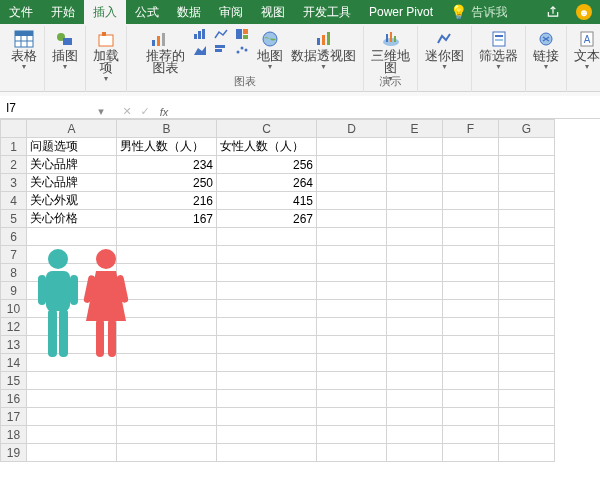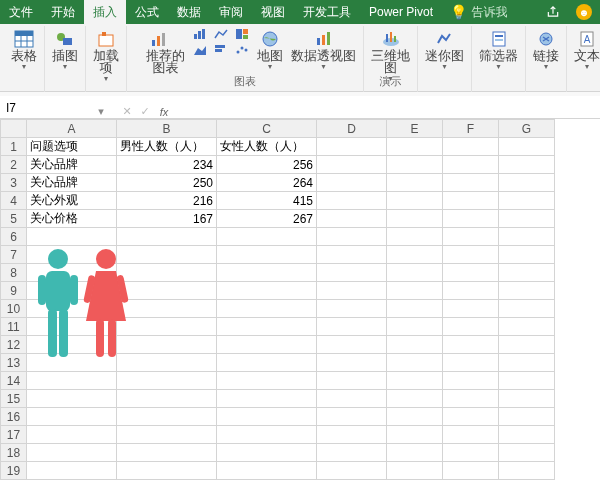--- a/index.html
+++ b/index.html
@@ -446,30 +446,20 @@
           <th class="rowhead">10</th>
           <td class="cell"></td>
           <td class="cell"></td>
           <td class="cell"></td>
           <td class="cell"></td>
           <td class="cell"></td>
           <td class="cell"></td>
           <td class="cell"></td>
         </tr>
         <tr>
-          <th class="rowhead">11</th>
-          <td class="cell"></td>
-          <td class="cell"></td>
-          <td class="cell"></td>
-          <td class="cell"></td>
-          <td class="cell"></td>
-          <td class="cell"></td>
-          <td class="cell"></td>
-        </tr>
-        <tr>
           <th class="rowhead">12</th>
           <td class="cell"></td>
           <td class="cell"></td>
           <td class="cell"></td>
           <td class="cell"></td>
           <td class="cell"></td>
           <td class="cell"></td>
           <td class="cell"></td>
         </tr>
         <tr>

